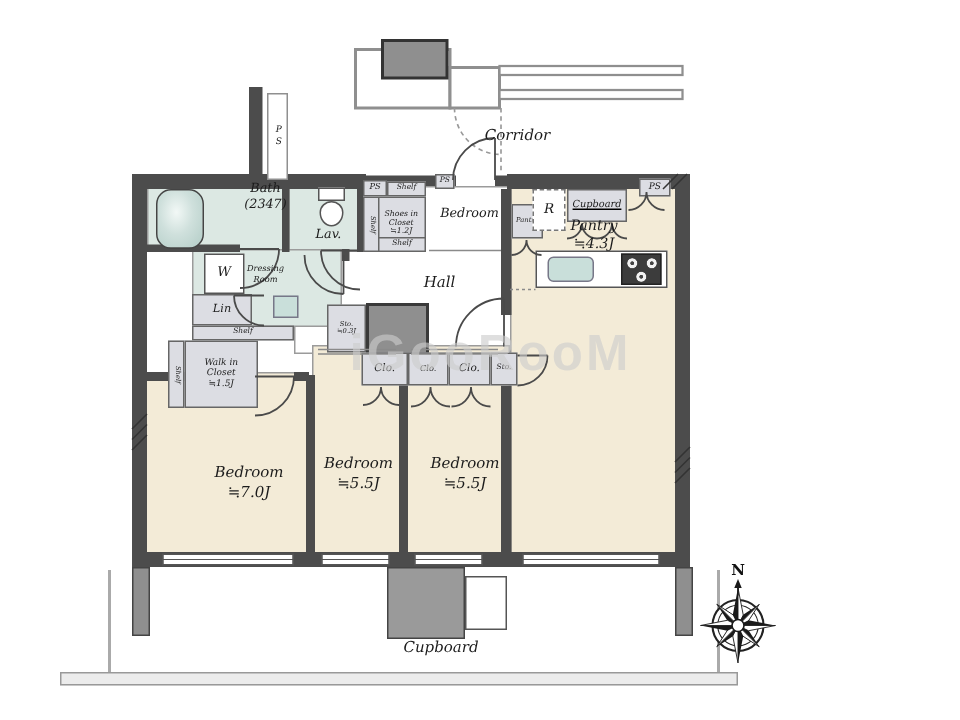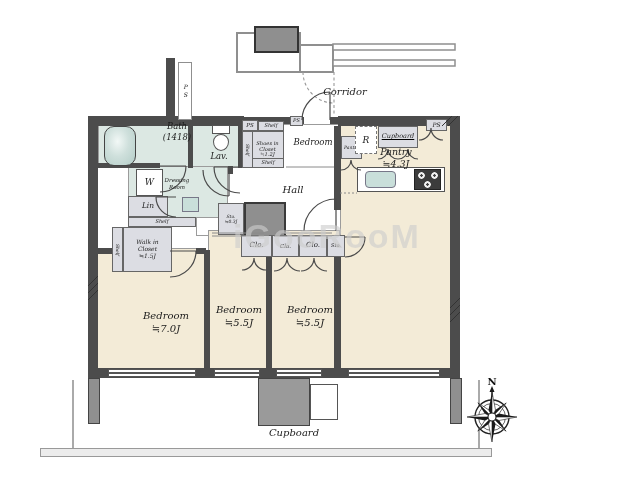--- a/index.html
+++ b/index.html
@@ -250,21 +250,21 @@
           </g>
       </g>
       <circle cx="492" cy="417" r="4" fill="#fff" stroke="#1a1a1a" stroke-width="1.1"></circle>
       <path d="M 492,397 V 390" stroke="#1a1a1a" stroke-width="1"></path>
       <polygon points="492,386 489.5,392 494.5,392" fill="#1a1a1a"></polygon>
     </g>
   </svg>
 
   <span class="lbl" style="left:345px;top:91px;font-size:10px;">Corridor</span>
   <span class="lbl" style="left:177px;top:132px;font-size:8.5px;">Bath
-(1418)</span>
+(2347)</span>
   <span class="lbl" style="left:219px;top:157px;font-size:8.5px;text-align:center;">Lav.</span>
   <span class="lbl" style="left:177px;top:184px;font-size:5.5px;">Dressing
 Room</span>
   <span class="lbl" style="left:293px;top:189px;font-size:10px;">Hall</span>
   <span class="lbl" style="left:313px;top:143px;font-size:8.5px;">Bedroom</span>
   <span class="lbl" style="left:396px;top:158px;font-size:9.5px;">Pantry
 ≒4.3J</span>
   <span class="lbl" style="left:166px;top:322px;font-size:10px;">Bedroom
 ≒7.0J</span>
   <span class="lbl" style="left:239px;top:316px;font-size:10px;">Bedroom

